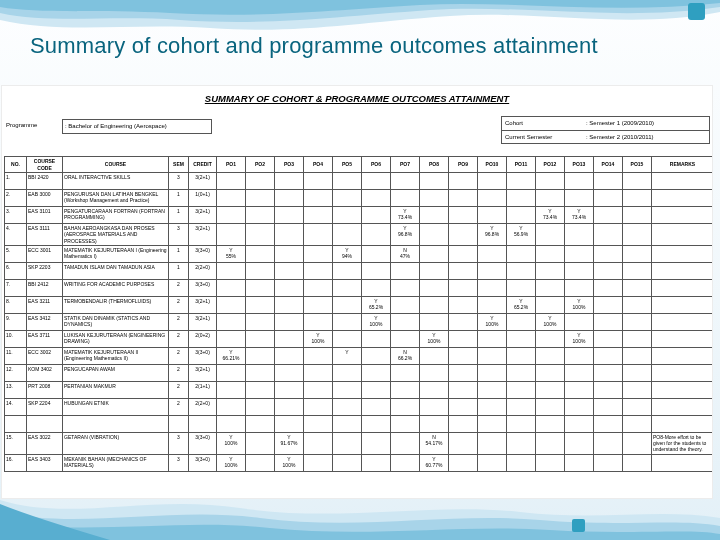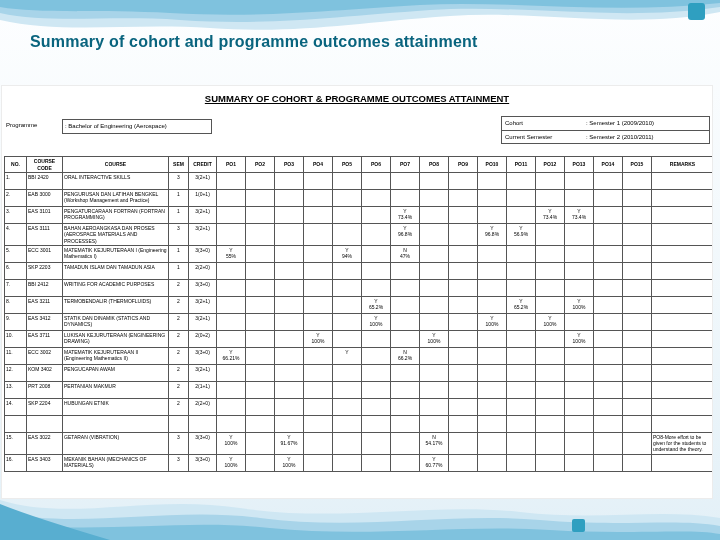--- a/index.html
+++ b/index.html
@@ -4,26 +4,26 @@
 <style>
   * { margin:0; padding:0; box-sizing:border-box; }
   html,body { width:720px; height:540px; overflow:hidden; font-family:"Liberation Sans",sans-serif; }
   .slide { position:relative; width:720px; height:540px; overflow:hidden;
            background:linear-gradient(180deg,#fdfeff 0%,#f0f7fb 55%,#e3f0f7 100%); }
   .deco-top { position:absolute; top:0; left:0; z-index:1; }
   .deco-bottom { position:absolute; bottom:0; left:0; z-index:1; }
   .accent-sq { position:absolute; z-index:3; background:#2f9fc0; }
   .sq-top { top:3px; left:688px; width:17px; height:17px; border-radius:3px; }
   .sq-bottom { top:519px; left:572px; width:13px; height:13px; border-radius:2px; }
-  .slide-title { position:absolute; top:33px; left:30px; z-index:2; font-size:16px;
-                 font-weight:bold; color:#09647e; letter-spacing:.2px; }
+  .slide-title { position:absolute; top:33px; left:30px; z-index:2; font-size:22px;
+                 font-weight:normal; color:#09647e; letter-spacing:.2px; }
   .sheet { position:absolute; top:85px; left:1px; width:712px; height:414px; background:#fff;
            z-index:2; border:1px solid #ececec; overflow:hidden; }
   .sheet-title { position:absolute; top:7px; left:0; width:100%; text-align:center;
-                 font-size:9.5px; font-weight:bold; text-decoration:underline; color:#000; }
+                 font-size:9.5px; font-weight:bold; text-decoration:underline; color:#000;font-style:italic; }
   .meta-left { position:absolute; top:33px; left:4px; font-size:6px; color:#000; display:flex; align-items:flex-start; }
   .meta-left .meta-label { width:56px; padding-top:3px; }
   .meta-left .meta-value { display:inline-block; border:1px solid #555; min-width:150px; height:15px;
                            line-height:13px; padding:0 2px; }
   .meta-right { position:absolute; top:30px; right:2px; width:209px; border:1px solid #555; font-size:6px; color:#000; }
   .meta-right .meta-row { display:flex; height:13px; line-height:12px; }
   .meta-right .meta-row + .meta-row { border-top:1px solid #555; }
   .meta-right .meta-label { width:84px; padding-left:3px; }
   .meta-right .meta-value { flex:1; }
   table.grid { position:absolute; top:70px; left:2px; width:709px; border-collapse:collapse; table-layout:fixed; }

